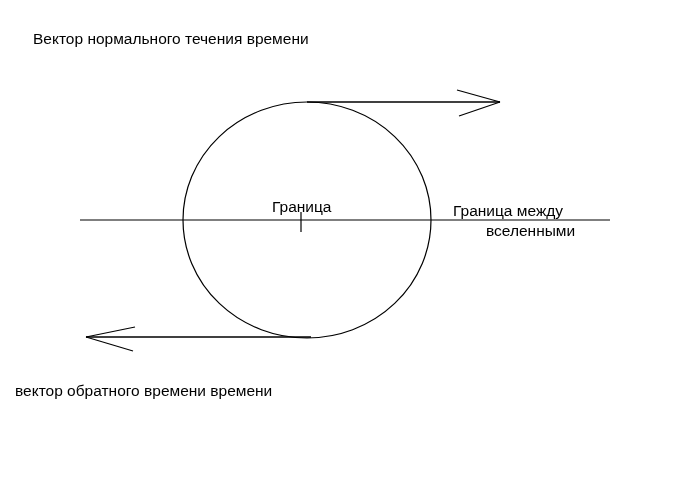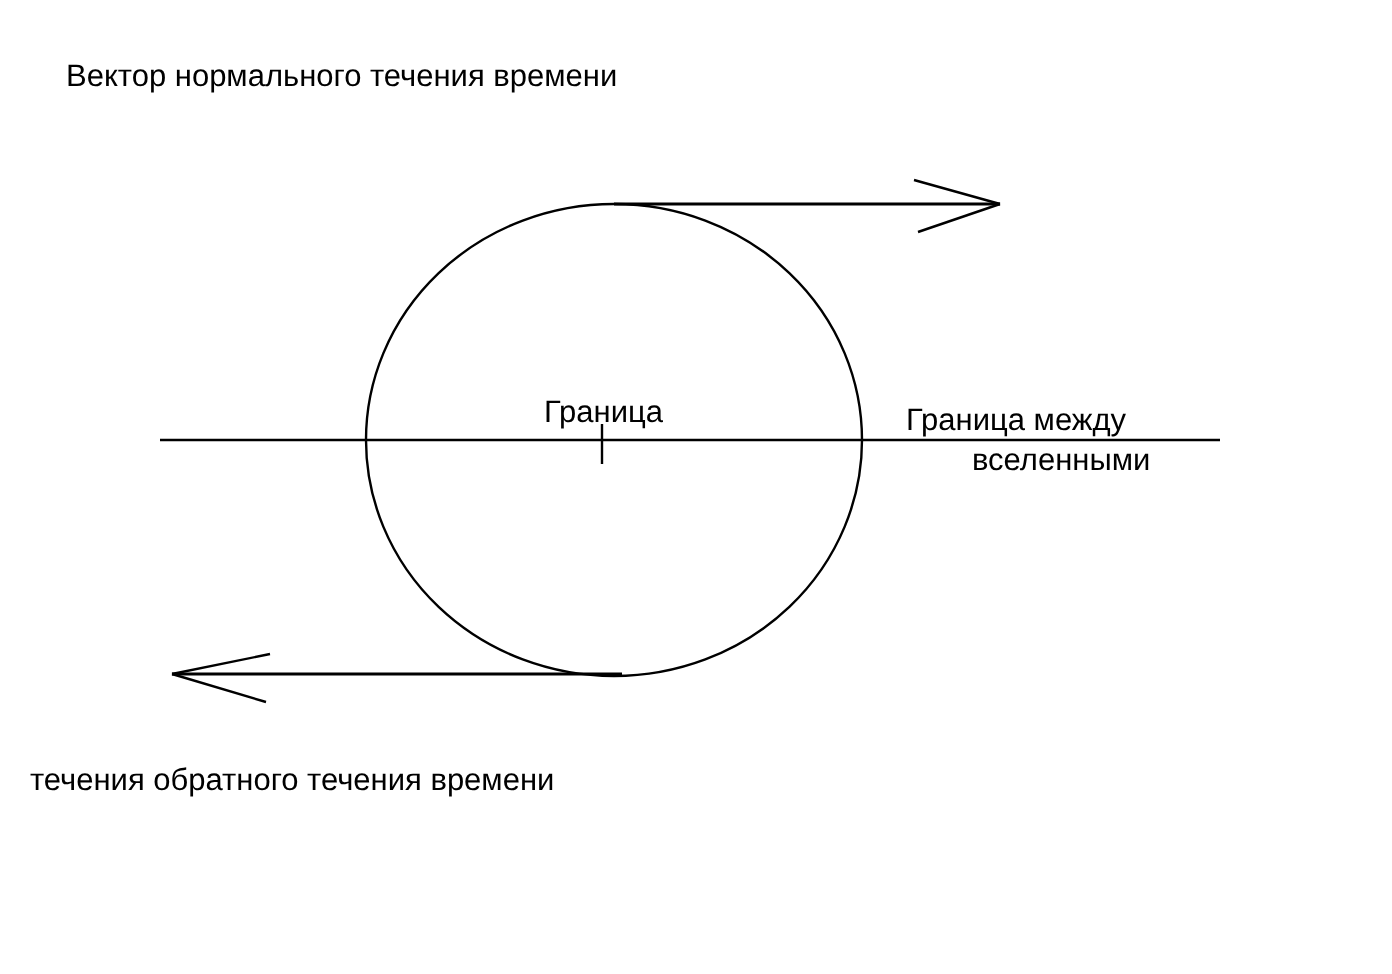--- a/index.html
+++ b/index.html
@@ -30,14 +30,14 @@
       <line x1="86" y1="321" x2="311" y2="321" stroke="#000" stroke-width="1.4"></line>
       <line x1="86" y1="321" x2="135" y2="311" stroke="#000" stroke-width="1.2"></line>
       <line x1="86" y1="321" x2="133" y2="335" stroke="#000" stroke-width="1.2"></line>
     </g>
   </svg>
 
   <div class="lbl" style="left:33px; top:14px;">Вектор нормального течения времени</div>
   <div class="lbl" style="left:272px; top:182px;">Граница</div>
   <div class="lbl" style="left:453px; top:186px;">Граница между</div>
   <div class="lbl" style="left:453px; top:206px;margin-left:33px;">вселенными</div>
-  <div class="lbl" style="left:15px; top:366px;">течения обратного течения времени</div>
+  <div class="lbl" style="left:15px; top:366px;">вектор обратного времени времени</div>
 </div>
 
 </body></html>

